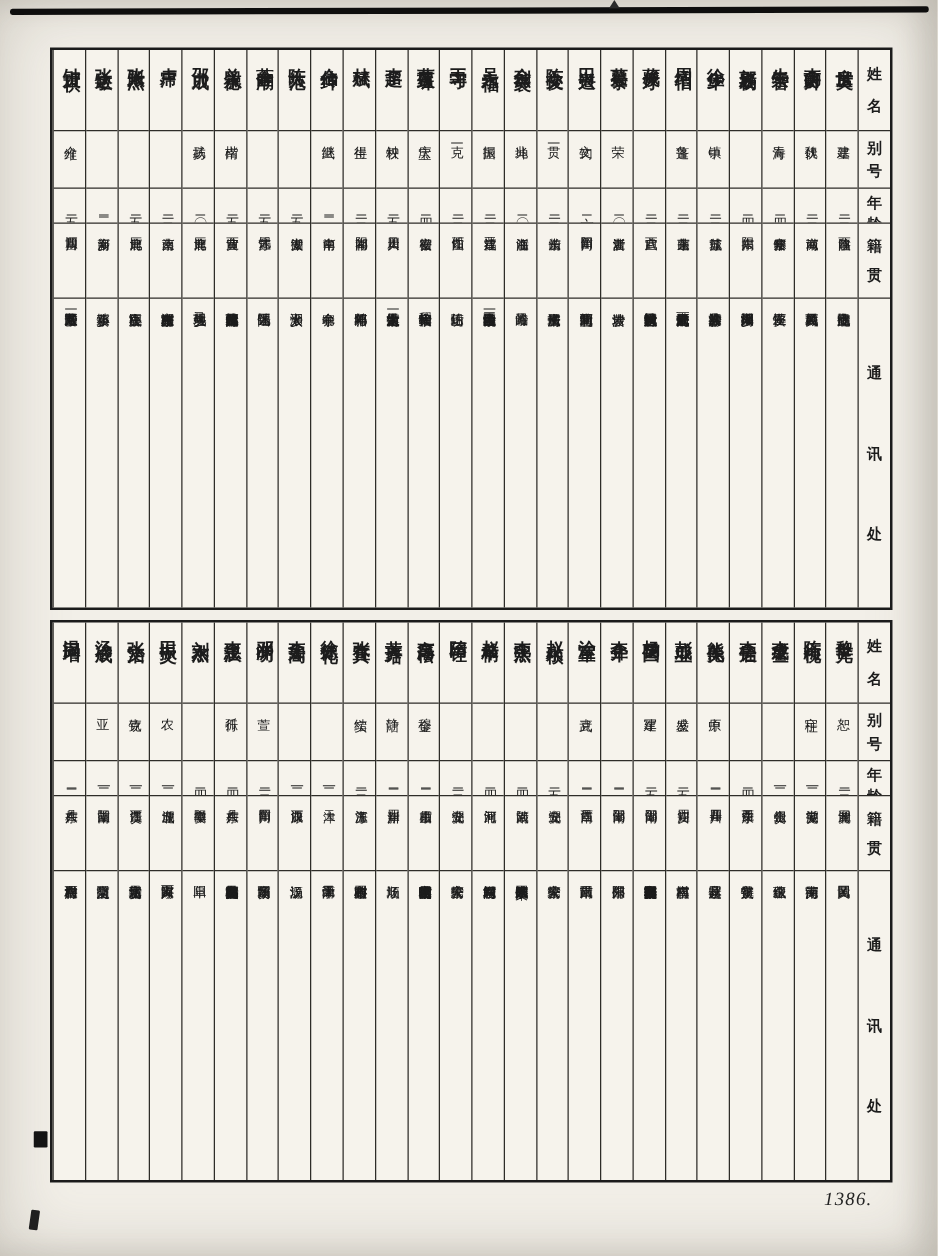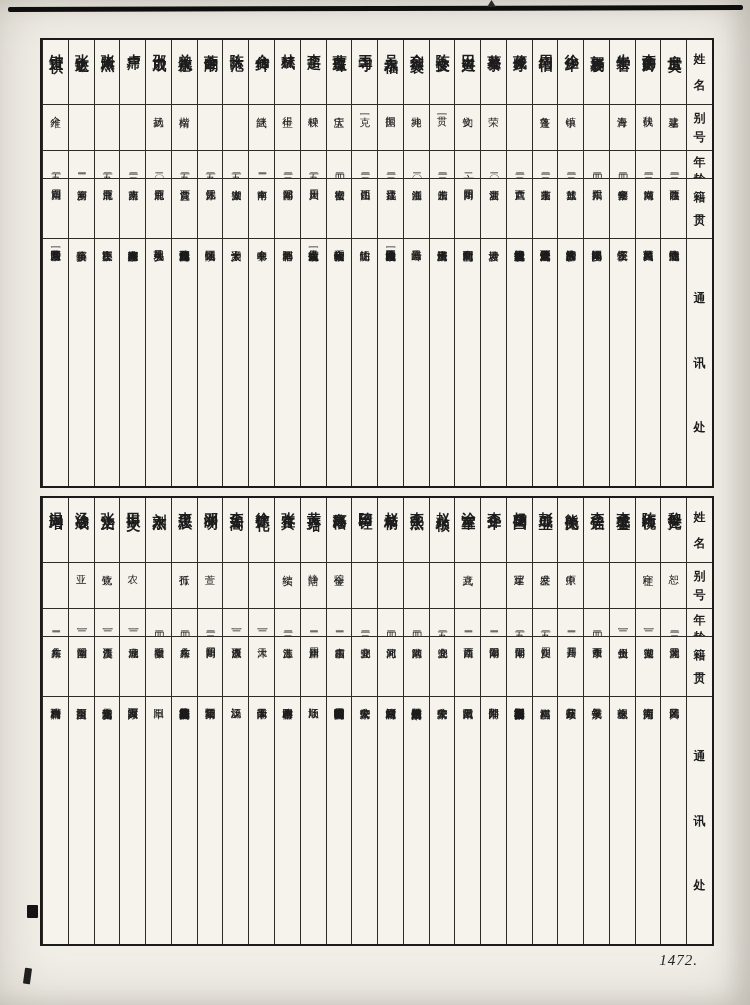--- a/index.html
+++ b/index.html
@@ -969,13 +969,13 @@
       </div>
       <div class="cell cell-origin">
         <div class="vtext t-origin">广东梅县</div>
       </div>
       <div class="cell cell-address">
         <div class="vtext t-address">梅西村温增兴</div>
       </div>
     </div>
   </div>
 
-<div class="page-number">1472.</div>
+<div class="page-number">1386.</div>
 
 </body></html>

